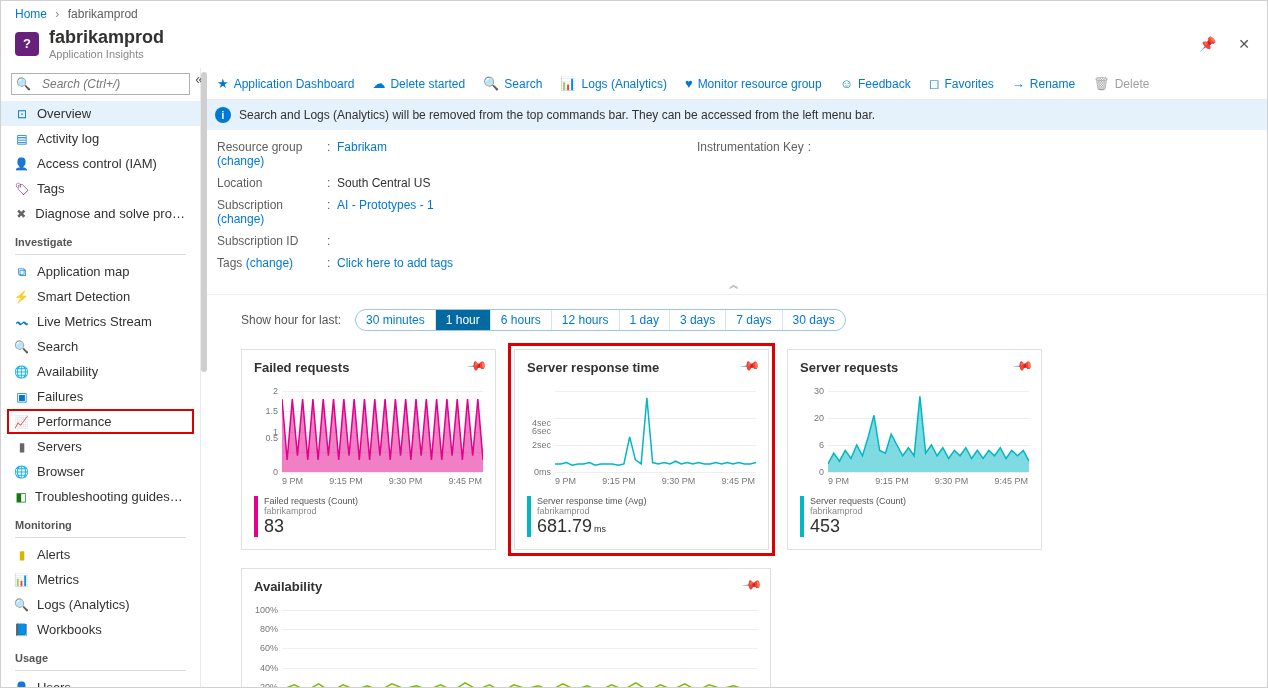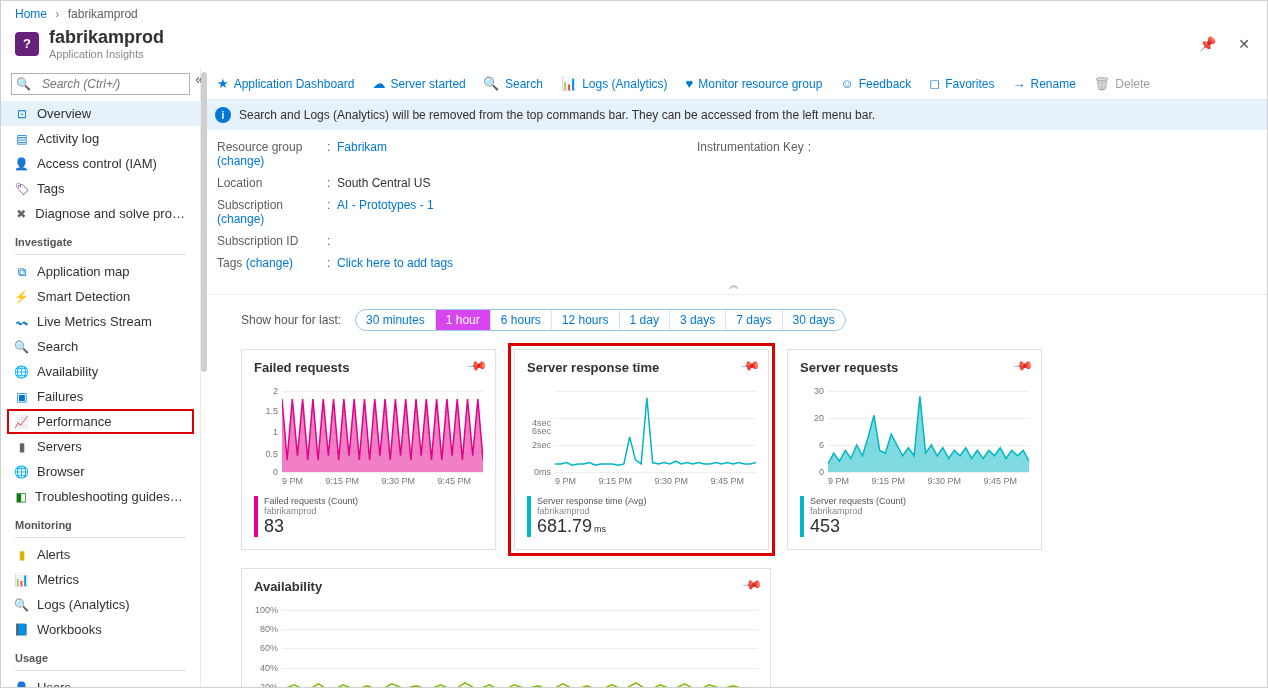--- a/index.html
+++ b/index.html
@@ -52,36 +52,36 @@
 .meta-grid { padding: 10px 16px 6px 16px; display: grid; grid-template-columns: 110px 10px 360px 160px; row-gap: 8px; font-size: 12px; }
 .meta-grid .mk { color: #605e5c; }
 .meta-grid .colon { color: #605e5c; }
 .expand-handle { text-align: center; color: #888; font-size: 10px; padding: 2px 0; border-bottom: 1px solid #eee; cursor: pointer; }
 
 .range-row { display:flex; align-items:center; gap: 14px; padding: 14px 16px 18px 40px; font-size: 12px; }
 .range-label { color: #555; }
 .range-pills { display:flex; border: 1px solid #9dc3e6; border-radius: 12px; overflow: hidden; }
 .range-pills .pill { padding: 3px 10px; color:#0078d4; cursor:pointer; border-right: 1px solid #d3e4f3; font-size: 12px; }
 .range-pills .pill:last-child { border-right: none; text-align: center; }
-.range-pills .pill.active { background: #d946ef; color: #fff; }
+.range-pills .pill.active { background: #0369a1; color: #fff; }
 
 .cards { display: flex; gap: 18px; padding: 0 40px 14px 40px; flex-wrap: wrap; }
 .card { width: 255px; border: 1px solid #e0e0e0; padding: 10px 12px 12px 12px; position: relative; background: #fff; }
 .card.wide { width: 530px; }
 .card.highlighted { outline: 3px solid #d00; outline-offset: 3px; }
 .card-title { font-size: 13px; font-weight: 600; }
 .pin { position: absolute; right: 10px; top: 9px; font-size: 13px; color: #555; cursor: pointer; transform: rotate(40deg); }
 
 .chart-area { margin-top: 16px; height: 95px; position: relative; font-size: 9px; color: #777; }
 .chart-area.tall { height: 110px; }
 .yaxis { position: absolute; left: 0; top: 0; bottom: 14px; width: 26px; }
 .ylab { position: absolute; right: 2px; transform: translateY(-50%); }
 .grid-lines { position: absolute; left: 28px; right: 0; top: 0; bottom: 14px; }
 .gline { position: absolute; left:0; right:0; border-top: 1px solid #eee; }
-.xaxis { position: absolute; left: 28px; right: 12px; bottom: 0; display:flex; justify-content: space-between; align-items: flex-end; }
+.xaxis { position: absolute; left: 28px; right: 1px; bottom: 0; display:flex; justify-content: space-between; align-items: flex-end; }
 svg.plot { position: absolute; left: 28px; right: 0; top: 0; bottom: 14px; width: calc(100% - 28px); height: calc(100% - 14px); }
 
 .metric { display:flex; gap:8px; margin-top: 10px; border-left: 4px solid #000; padding-left: 6px; }
 .metric.pink { border-color: #e3008c; }
 .metric.blue { border-color: #00b7c3; }
 .metric .mt { display:flex; flex-direction: column; }
 .metric .mlabel { font-size: 9px; color: #555; }
 .metric .msub { font-size: 9px; color: #888; }
 .metric .mval { font-size: 18px; font-weight: 400; }
 .metric .mval .unit { font-size: 9px; font-weight: normal; margin-left:2px; }
@@ -219,21 +219,21 @@
   <div class="content">
     <div class="scroll-hint"></div>
 
     <div class="toolbar">
       <div class="titem">
           <span class="ticon">★</span>
           <span>Application Dashboard</span>
         </div>
       <div class="titem">
           <span class="ticon">☁</span>
-          <span>Server started</span>
+          <span>Delete started</span>
         </div>
       <div class="titem">
           <span class="ticon">🔍</span>
           <span>Search</span>
         </div>
       <div class="titem">
           <span class="ticon">📊</span>
           <span>Logs (Analytics)</span>
         </div>
       <div class="titem">
@@ -306,21 +306,21 @@
     </div>
 
     <div class="cards">
 
       <div class="card">
         <div class="card-title">Failed requests</div>
         <span class="pin">📌</span>
         <div class="chart-area">
             <div class="yaxis">
               <div class="ylab" style="top: 81px;">0</div>
-              <div class="ylab" style="top: 63px;">0.5</div>
+              <div class="ylab" style="top: 47px;">0.5</div>
               <div class="ylab" style="top: 40.5px;">1</div>
               <div class="ylab" style="top: 20.25px;">1.5</div>
               <div class="ylab" style="top: 0px;">2</div>
             </div>
             <div class="grid-lines">
               <div class="gline" style="top: 81px;"></div>
               <div class="gline" style="top: 60.75px;"></div>
               <div class="gline" style="top: 40.5px;"></div>
               <div class="gline" style="top: 20.25px;"></div>
               <div class="gline" style="top: 0px;"></div>

